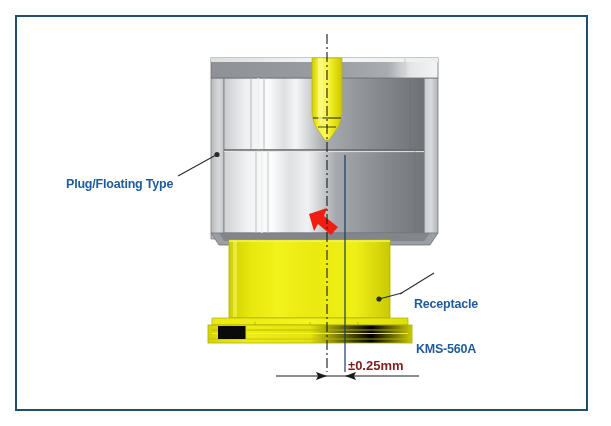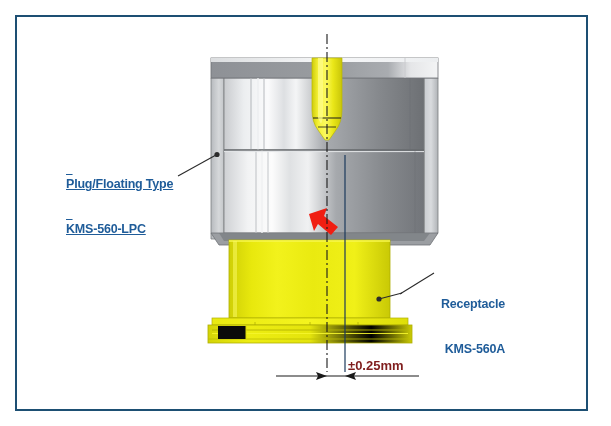--- a/index.html
+++ b/index.html
@@ -24,22 +24,22 @@
   }
   .lbl{
     position:absolute;
     color:#1f5c99;
     font-weight:bold;
     font-size:12.5px;
     line-height:15px;
     white-space:pre;
     letter-spacing:-0.2px;
   }
-  #label-plug{ left:66px; top:147px; text-align:left;text-decoration:underline; }
-  #label-recept{ left:441px; top:267px; text-align:right; }
+  #label-plug{ left:66px; top:147px; text-align:right; }
+  #label-recept{ left:414px; top:267px; text-align:center; }
   #dim-text{
     position:absolute;
     left:348px; top:358px;
     color:#7f1d1d;
     font-weight:bold;
     font-size:13px;
     white-space:pre;
   }
   svg{display:block;}
 </style>
@@ -238,21 +238,20 @@
 
     <line x1="400" y1="294" x2="434" y2="273" stroke="#2b2b2b" stroke-width="1.1"></line>
     <circle cx="379" cy="299" r="2.6" fill="#2b2b2b" stroke="none"></circle>
     <line x1="379" y1="299" x2="402" y2="293" stroke="#2b2b2b" stroke-width="1.1"></line>
   </g>
 </svg>
 </div>
 
 <div class="lbl" id="label-plug">
   <div>Plug/Floating Type</div>
-  <div>KMS-560-LPC</div>
 </div>
 
 <div class="lbl" id="label-recept">
   <div>Receptacle</div>
   <div>KMS-560A</div>
 </div>
 
 <div id="dim-text">±0.25mm</div>
 
 </body></html>

